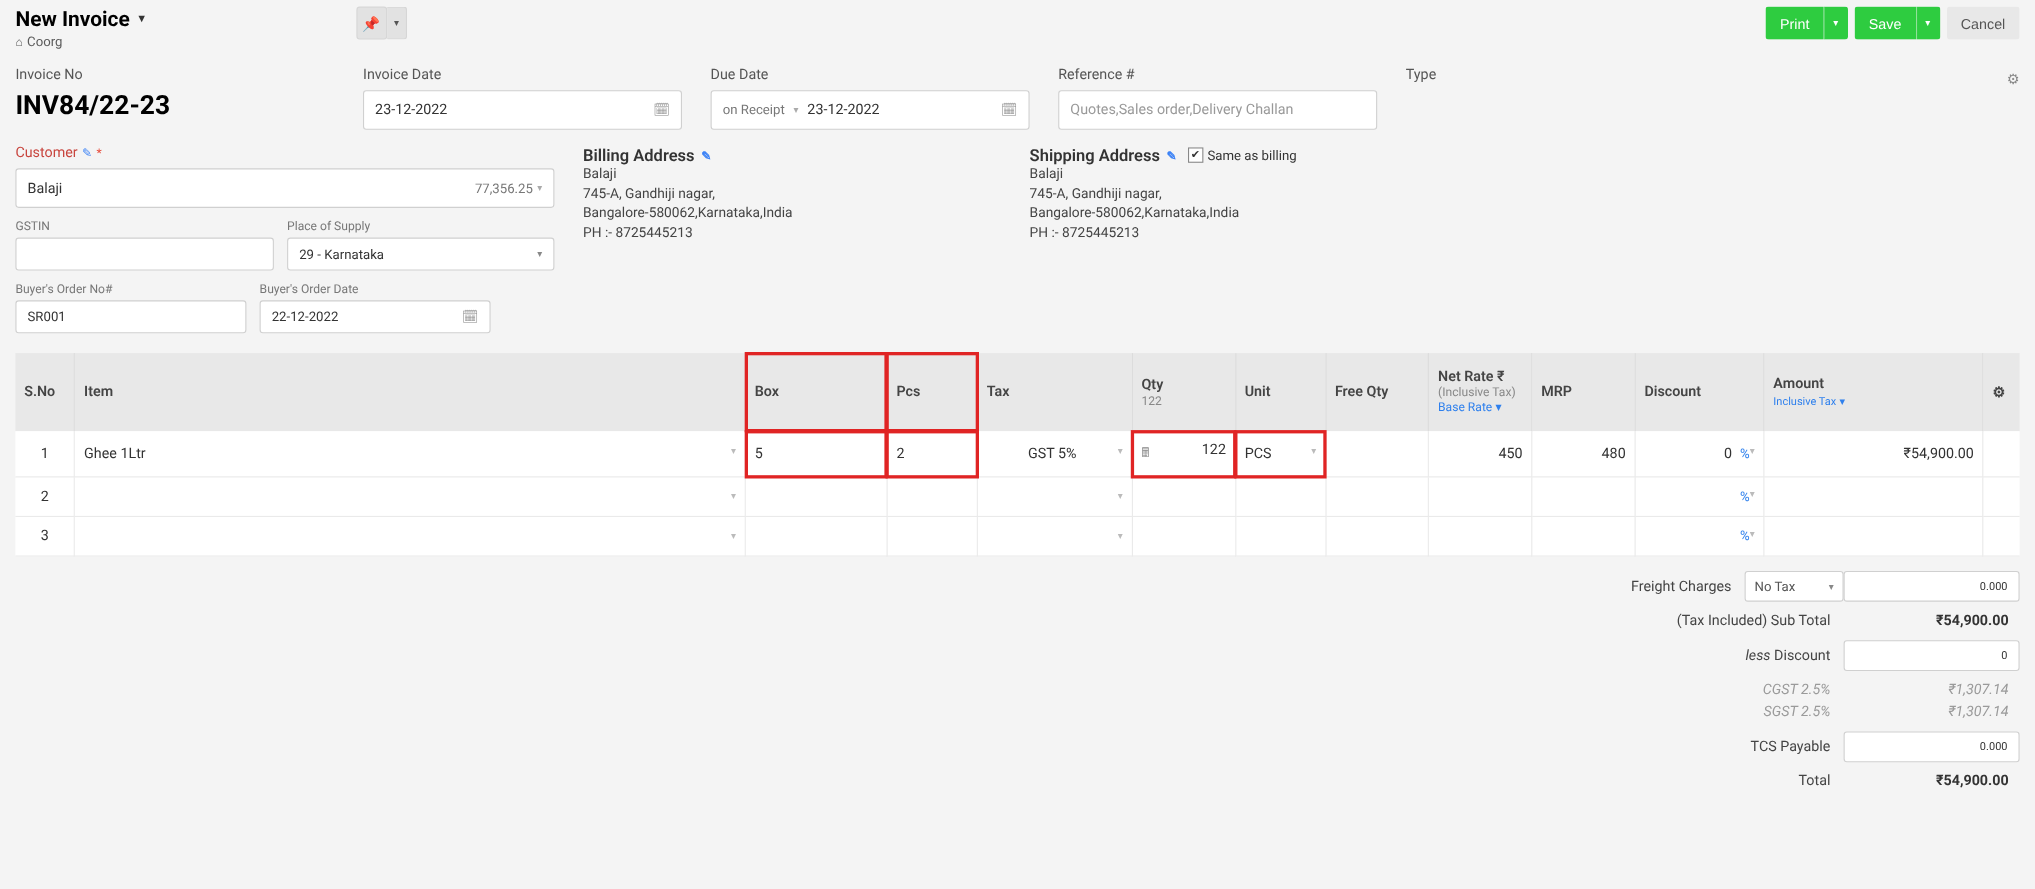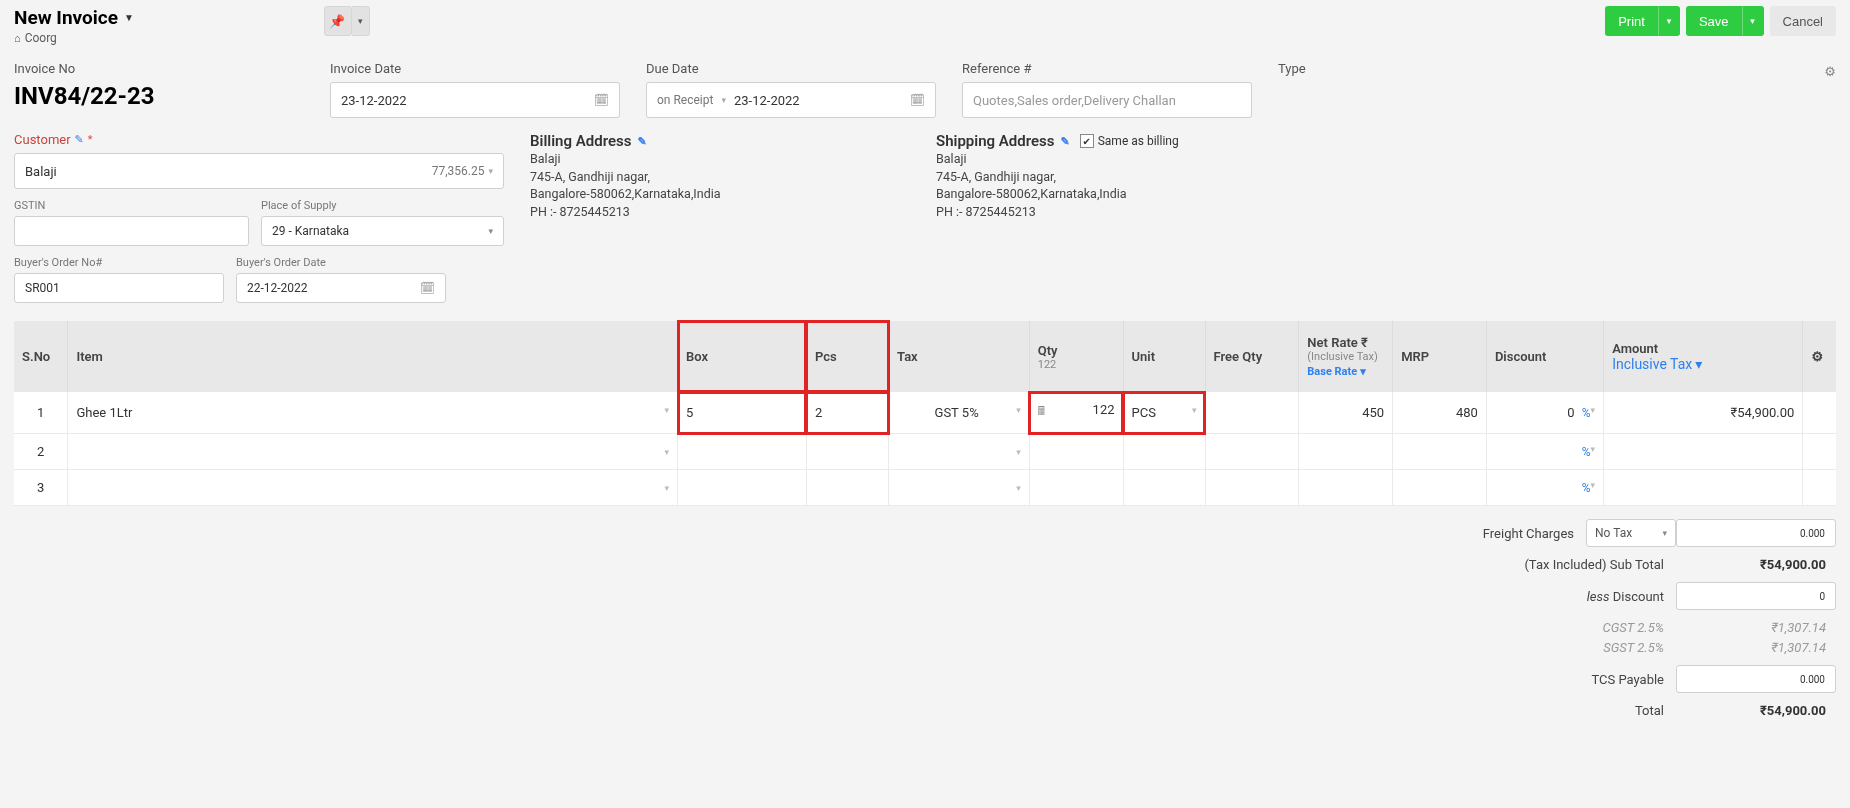--- a/index.html
+++ b/index.html
@@ -83,26 +83,26 @@
   }
   .items-table th:last-child { border-right:none; }
   .items-table td {
     background:#fff; padding: 10px 8px; border-right:1px solid #eaeaea; border-bottom:1px solid #eaeaea;
     vertical-align:middle;
   }
   .items-table td:last-child { border-right:none; }
   .th-center, .td-center { text-align:center; }
   .th-right, .td-right { text-align:right; }
   .th-sub { font-size:11px; color:#888; font-weight:400; }
-  .th-link { font-size:11px; color:#2f80ed; font-weight:700; display:inline-flex; align-items:center; gap:3px; }
+  .th-link { font-size:11px; color:#2f80ed; font-weight:400; display:inline-flex; align-items:center; gap:3px; }
   .red-box { outline:3px solid #e02424; outline-offset:-2px; }
   .cell-dd { color:#bbb; font-size:9px; float:right; }
   .calc-icon { color:#888; font-size:12px; margin-right:6px; }
   .disc-unit { color:#2f80ed; font-size:12px; margin-left:4px; }
-  .amount-head-sub { color:#2f80ed; font-size:14px; font-weight:400; display:inline-flex; align-items:flex-end; gap:3px; }
+  .amount-head-sub { color:#2f80ed; font-size:10px; font-weight:400; display:inline-flex; align-items:flex-end; gap:3px; }
   .gear-cell { width:26px; text-align:center; color:#888; }
 
   
   .totals { margin: 8px 14px 20px; font-size:13px; }
   .totals-row { display:flex; align-items:center; justify-content:flex-end; padding:5px 0; gap: 0; }
   .totals-label { width: 200px; text-align:right; padding-right: 12px; color:#444; }
   .totals-label em { font-style: italic; }
   .totals-select {
     width:90px; height:28px; border:1px solid #d0d0d0; border-radius:3px; background:#fff;
     display:flex; align-items:center; padding:0 8px; font-size:12px; color:#555; margin-right:0;

